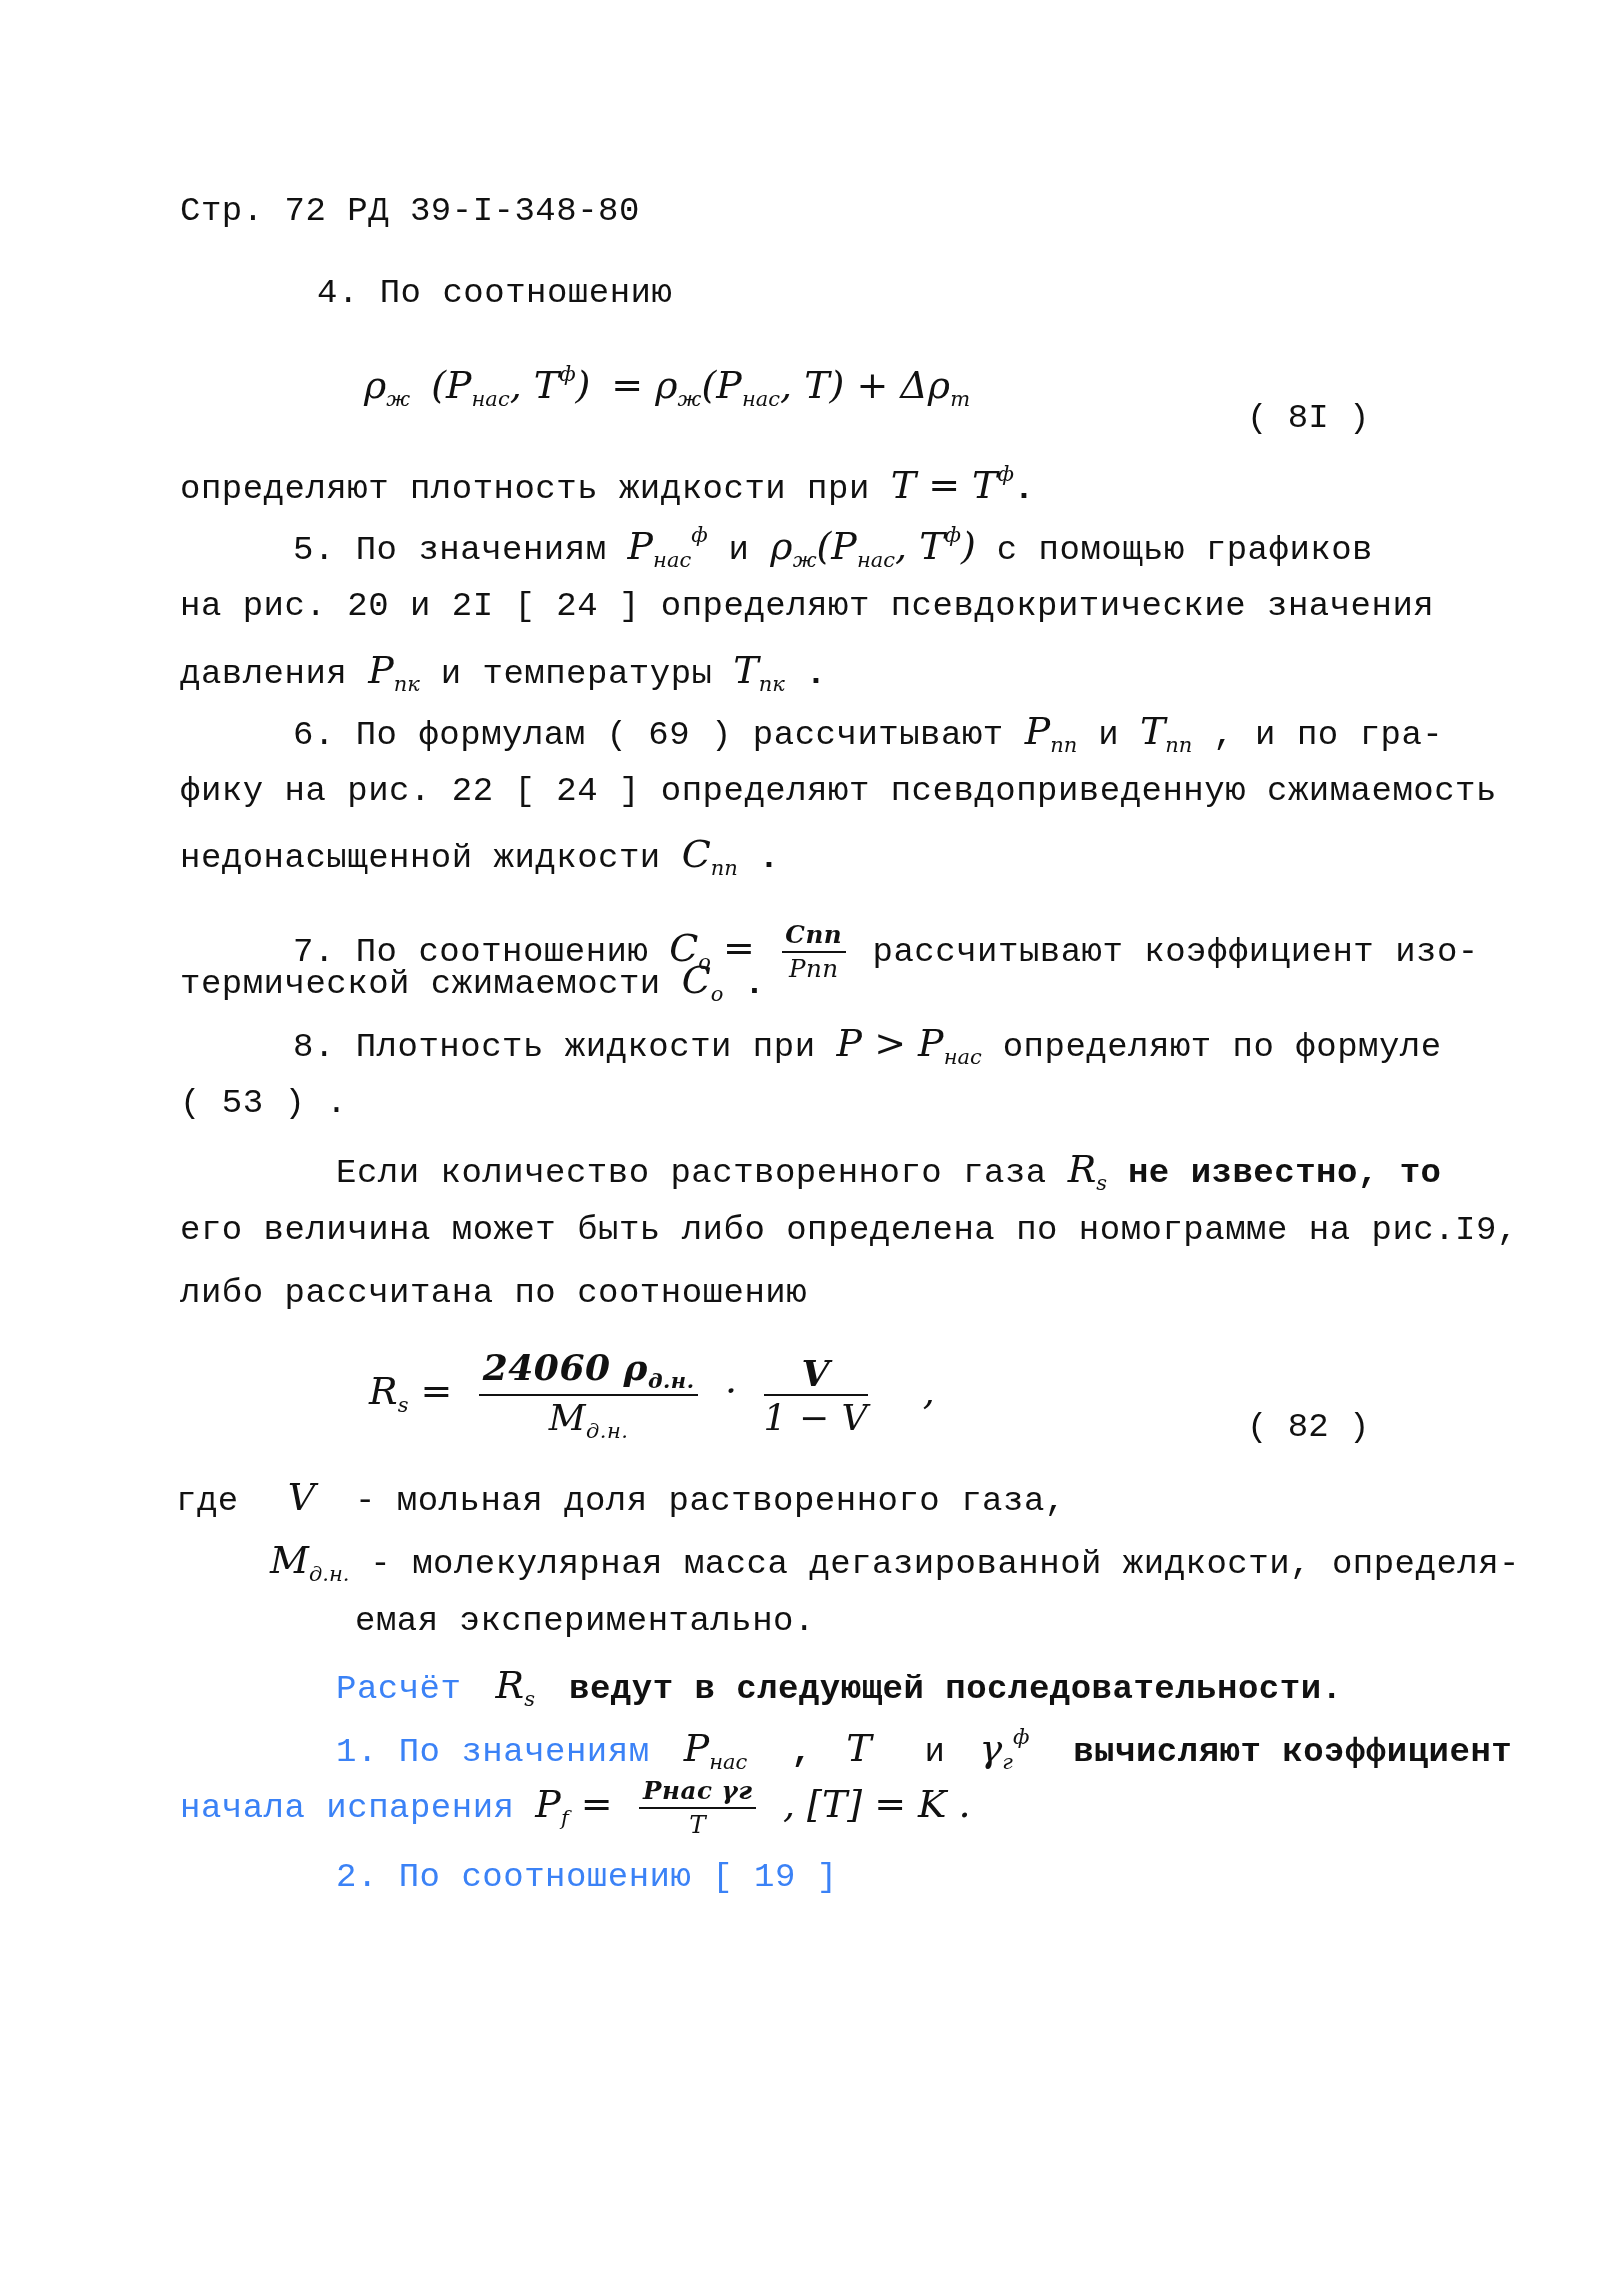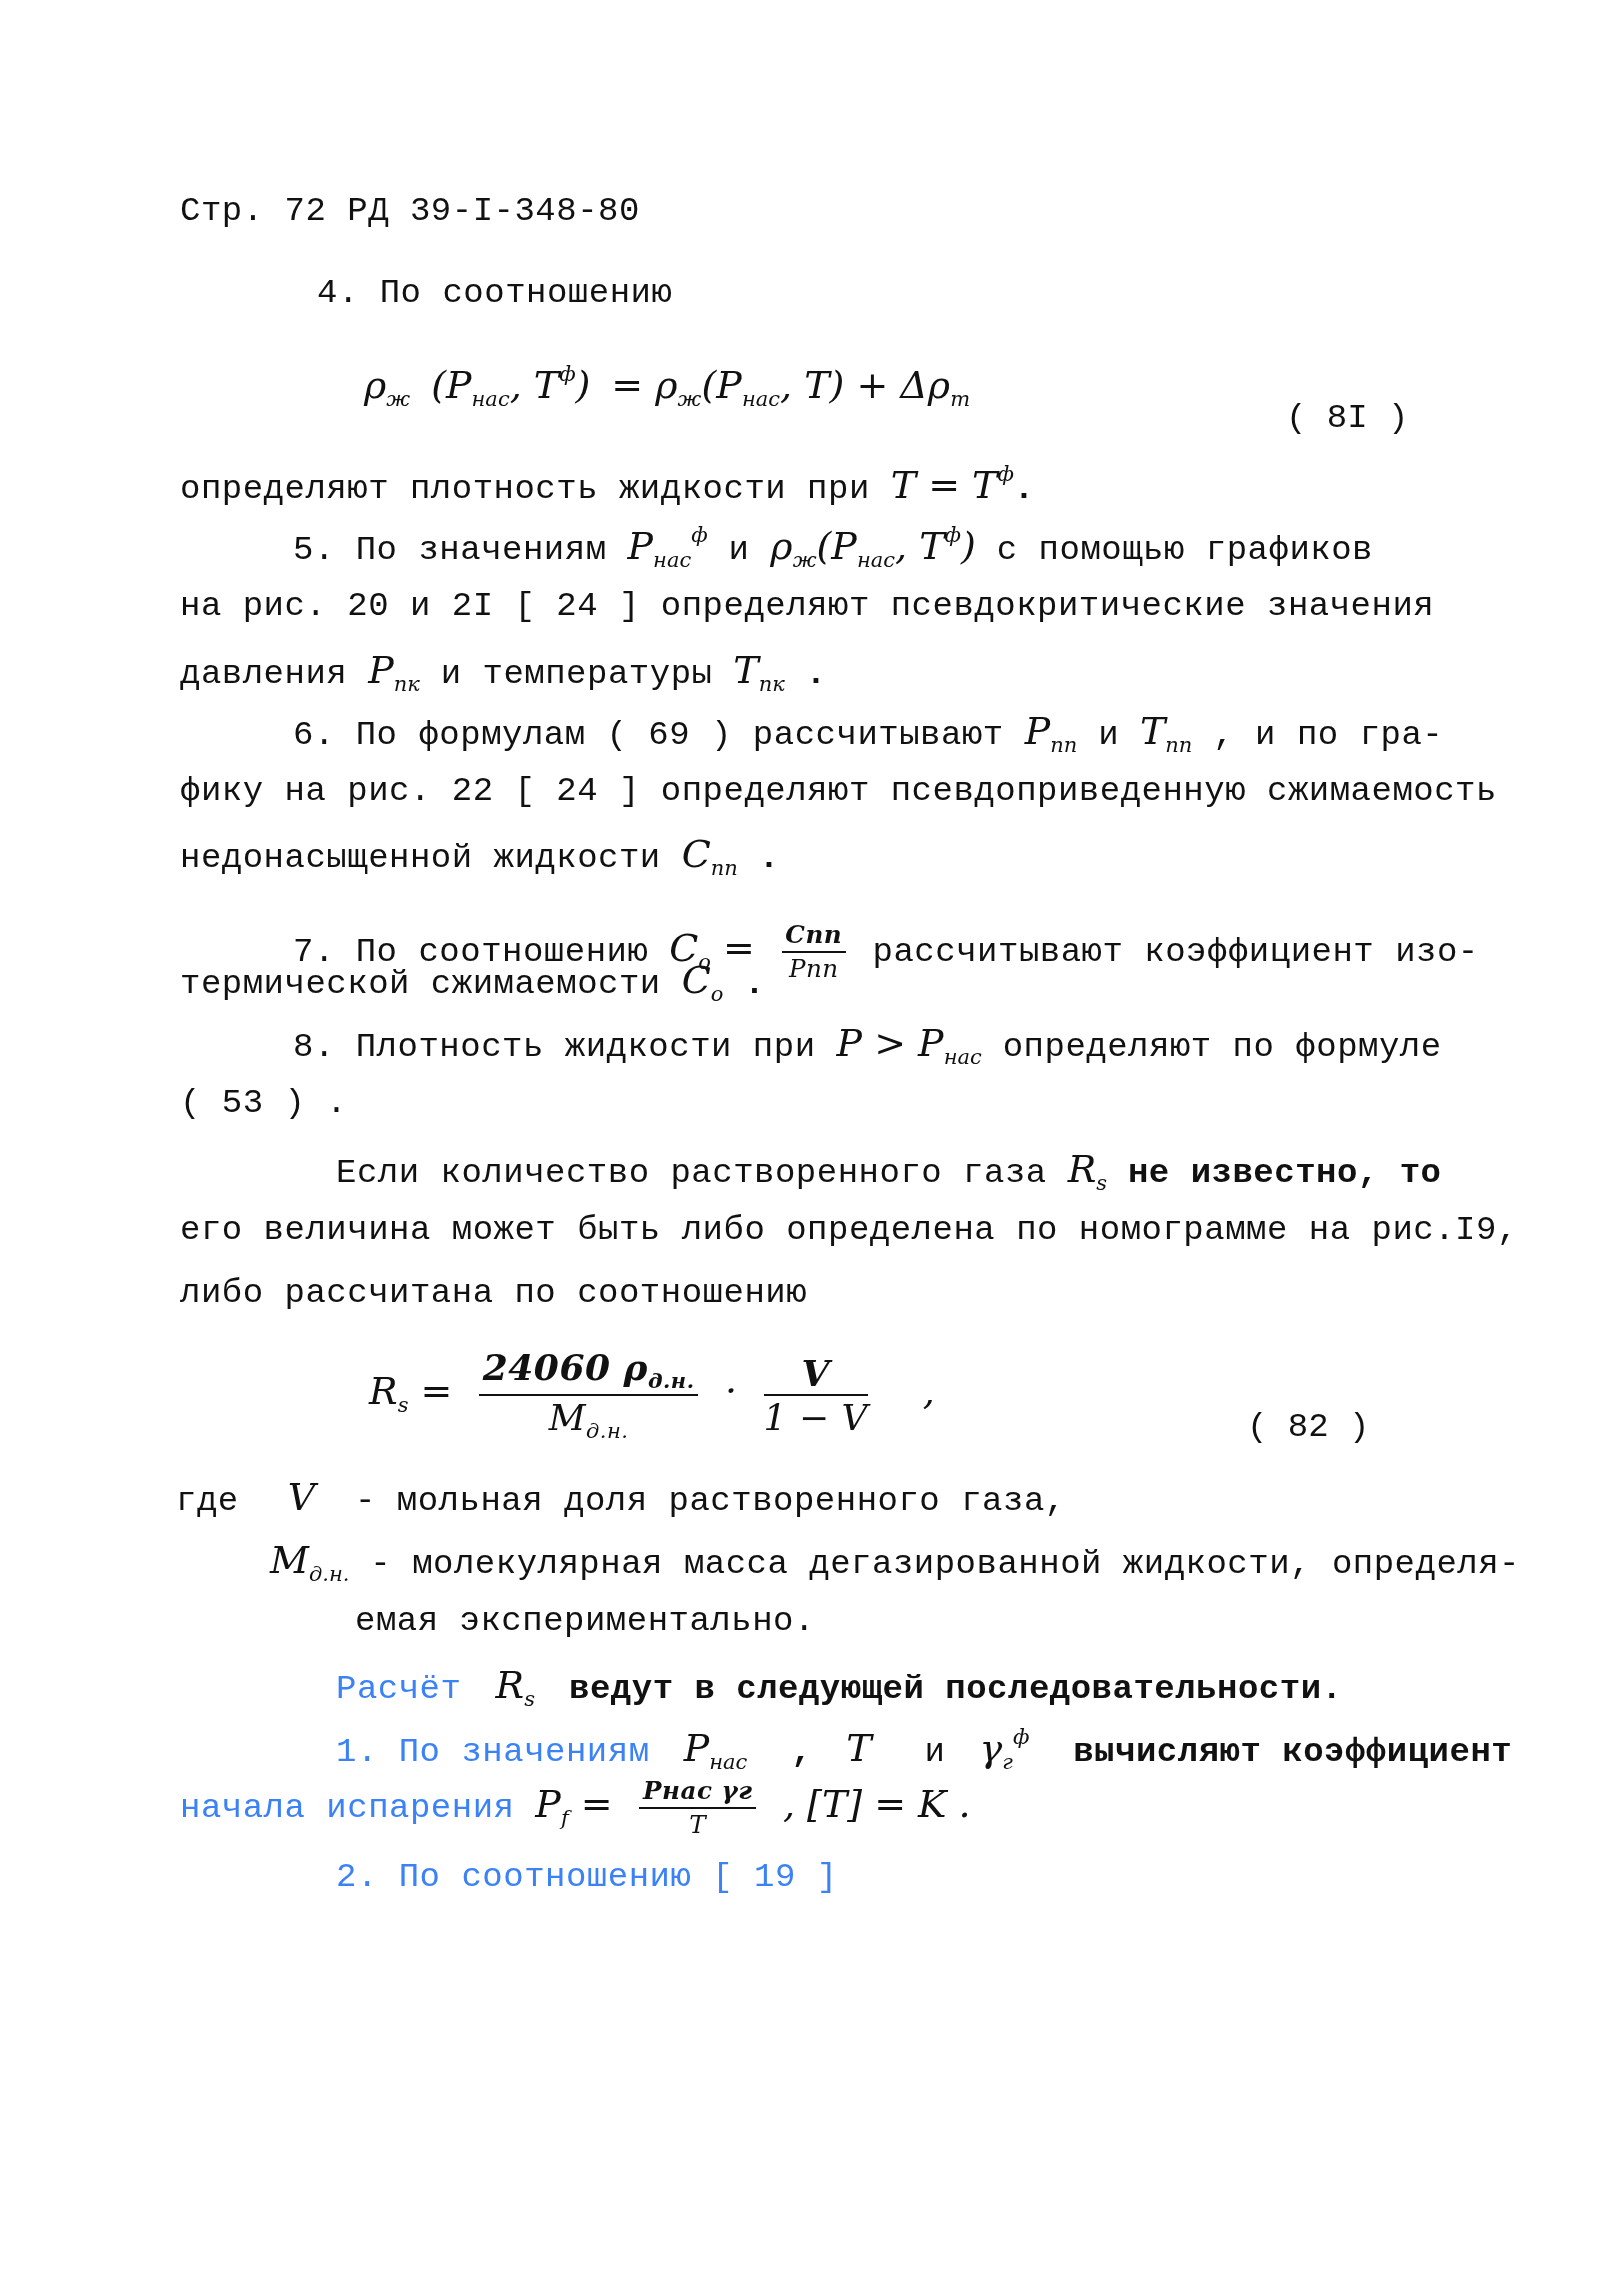--- a/index.html
+++ b/index.html
@@ -38,21 +38,21 @@
 
 <div class="line" style="left:317px; top:276px;">
   <span>4. По соотношению</span>
 </div>
 
 <div class="line" style="left:364px; top:364px;">
   <span class="m"><span>ρ</span><span class="sub">ж</span></span>
   <span class="m"><span>(P</span><span class="sub">нас</span><span>, T</span><span class="sup">ф</span><span>)</span></span>
   <span class="m"><span>= ρ</span><span class="sub">ж</span><span>(P</span><span class="sub">нас</span><span>, T) + Δρ</span><span class="sub">т</span></span>
 </div>
-<div class="eqno" style="left:1247px; top:399px;margin-left:39px;">( 8I )</div>
+<div class="eqno" style="left:1247px; top:399px;">( 8I )</div>
 
 <div class="line" style="left:180px; top:464px;">
   <span>определяют плотность жидкости при</span>
   <span class="m"><span>T = T</span><span class="sup">ф</span></span><span class="bold">.</span>
 </div>
 
 <div class="line" style="left:293px; top:525px;">
   <span>5. По значениям</span>
   <span class="m"><span>P</span><span class="sub">нас</span><span class="sup">ф</span></span>
   <span>и</span>

